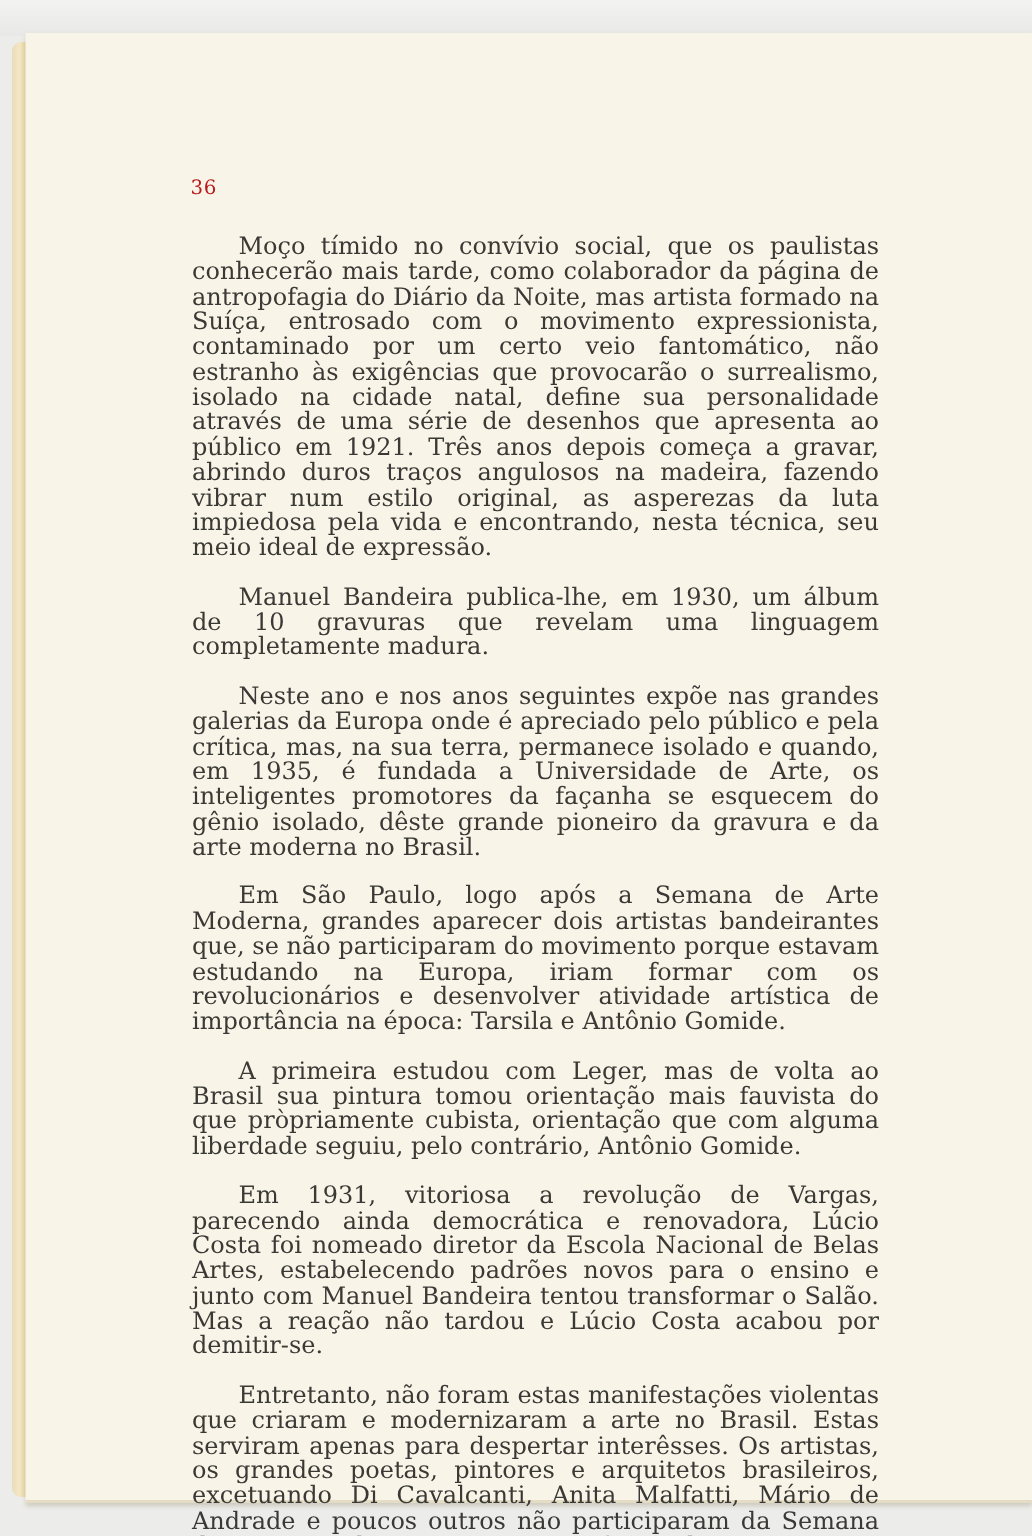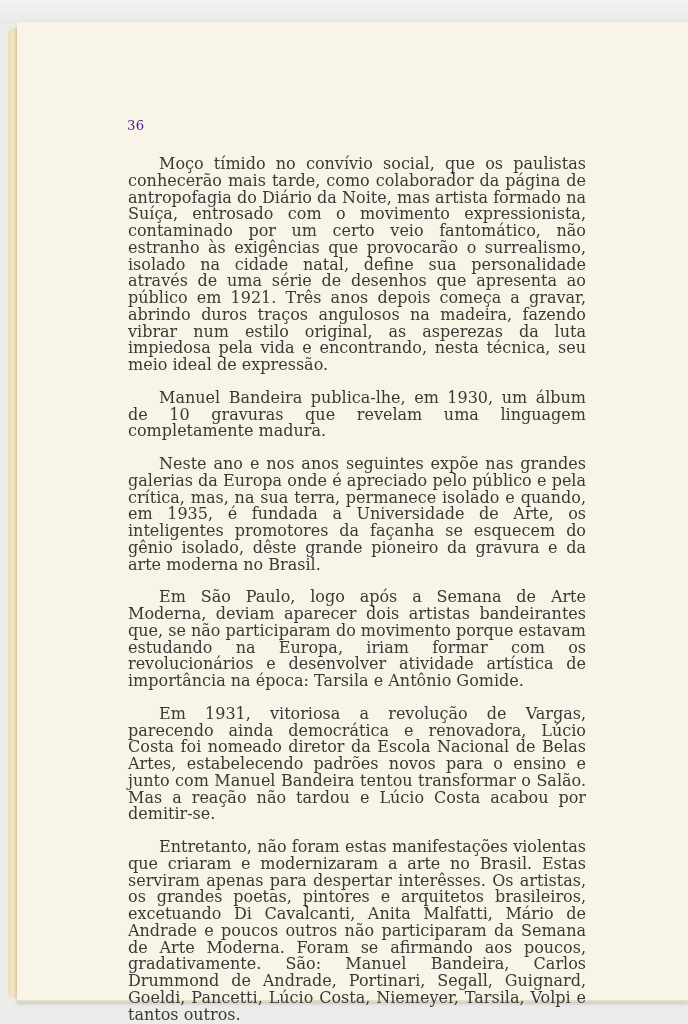--- a/index.html
+++ b/index.html
@@ -19,21 +19,21 @@
     border-radius:6px 0 0 6px;
   }
   .page {
     position:absolute; left:17px; top:22px; width:671px; height:978px;
     background:#f8f4e8;
     box-shadow:0 2px 3px rgba(150,140,110,0.35);
     border-bottom:2px solid #e4dcc4;
   }
   .running-head {
     position:absolute; left:110px; top:96px; width:470px;
-    font-size:13.2px; letter-spacing:0.4px; color:#4c1d95;
+    font-size:13.2px; letter-spacing:0.4px; color:#b91c1c;
     display:flex;
   }
   .page-number { width:90px; }
   .head-title { letter-spacing:0.7px; }
   .body-text {
     position:absolute; left:111px; top:134px; width:458px;
     font-size:16px; line-height:16.75px; color:#3a3935;
     text-align:justify; hyphens:none;
   }
   .body-text p { margin:0; text-indent:31px; }
@@ -47,17 +47,18 @@
 
 <div class="page">
   <div class="running-head">
     <span class="page-number">36</span>
   </div>
 
   <div class="body-text">
     <p>Moço tímido no convívio social, que os paulistas conhecerão mais tarde, como colaborador da página de antropofagia do Diário da Noite, mas artista formado na Suíça, entrosado com o movimento expressionista, contaminado por um certo veio fantomático, não estranho às exigências que provocarão o surrealismo, isolado na cidade natal, define sua personalidade através de uma série de desenhos que apresenta ao público em 1921.  Três anos depois começa a gravar, abrindo duros traços angulosos na madeira, fazendo vibrar num estilo original, as asperezas da luta impiedosa pela vida e encontrando, nesta técnica, seu meio ideal de expressão.</p>
     <p>Manuel Bandeira publica-lhe, em 1930, um álbum de 10 gravuras que revelam uma linguagem completamente madura.</p>
     <p>Neste ano e nos anos seguintes expõe nas grandes galerias da Europa onde é apreciado pelo público e pela crítica, mas, na sua terra, permanece isolado e quando, em 1935, é fundada a Universidade de Arte, os inteligentes promotores da façanha se esquecem do gênio isolado, dêste grande pioneiro da gravura e da arte moderna no Brasil.</p>
-    <p>Em São Paulo, logo após a Semana de Arte Moderna, deviam aparecer dois artistas bandeirantes que, se não participaram do movimento porque estavam estudando na Europa, iriam formar com os revolucionários e desenvolver atividade artística de importância na época: Tarsila e Antônio Gomide.</p>
+    <p>Em São Paulo, logo após a Semana de Arte Moderna, grandes aparecer dois artistas bandeirantes que, se não participaram do movimento porque estavam estudando na Europa, iriam formar com os revolucionários e desenvolver atividade artística de importância na época: Tarsila e Antônio Gomide.</p>
+    <p>A primeira estudou com Leger, mas de volta ao Brasil sua pintura tomou orientação mais fauvista do que pròpriamente cubista, orientação que com alguma liberdade seguiu, pelo contrário, Antônio Gomide.</p>
     <p>Em 1931, vitoriosa a revolução de Vargas, parecendo ainda democrática e renovadora, Lúcio Costa foi nomeado diretor da Escola Nacional de Belas Artes, estabelecendo padrões novos para o ensino e junto com Manuel Bandeira tentou transformar o Salão.  Mas a reação não tardou e Lúcio Costa acabou por demitir-se.</p>
     <p>Entretanto, não foram estas manifestações violentas que criaram e modernizaram a arte no Brasil.  Estas serviram apenas para despertar interêsses.  Os artistas, os grandes poetas, pintores e arquitetos brasileiros, excetuando Di Cavalcanti, Anita Malfatti, Mário de Andrade e poucos outros não participaram da Semana de Arte Moderna.  Foram se afirmando aos poucos, gradativamente. São: Manuel Bandeira, Carlos Drummond de Andrade, Portinari, Segall, Guignard, Goeldi, Pancetti, Lúcio Costa, Niemeyer, Tarsila, Volpi e tantos outros.</p>
   </div>
 </div>
 
 </body></html>

